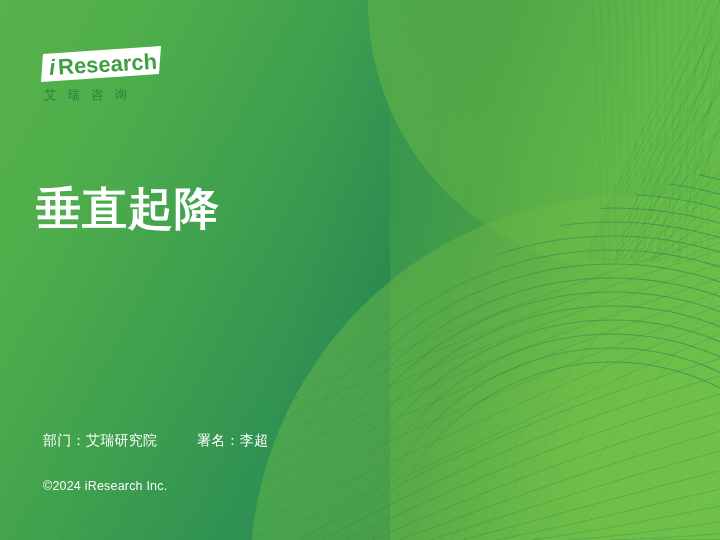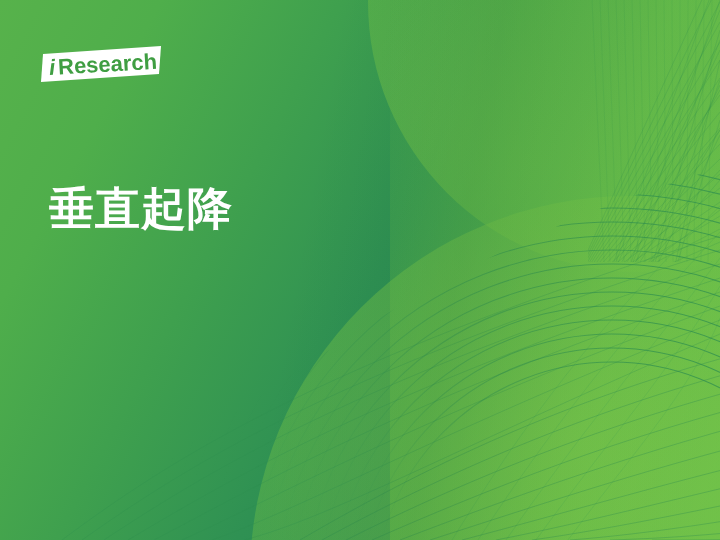--- a/index.html
+++ b/index.html
@@ -106,21 +106,21 @@
     letter-spacing: 11px;
     color: rgba(33,126,60,0.92);
     font-family: "DejaVu Sans", "Liberation Sans", sans-serif;
     white-space: nowrap;
     font-weight: 500;
   }
 
   
   .title-main {
     position: absolute;
-    left: 49px;
+    left: 36px;
     top: 183px;
     font-size: 45px;
     line-height: 1.16;
     font-weight: bold;
     color: #ffffff;
     letter-spacing: 1px;
     font-family: "DejaVu Sans", "Liberation Sans", sans-serif;
     white-space: nowrap;
   }
   .title-sub {
@@ -314,18 +314,25 @@
       <svg width="124" height="36" viewBox="0 0 124 36" xmlns="http://www.w3.org/2000/svg">
 
         <polygon points="2,8 120,0 118,28 0,36" fill="#ffffff"></polygon>
 
         <g transform="rotate(-3.4 60 18)">
           <text x="8" y="26" font-family="'Liberation Sans','DejaVu Sans',sans-serif" font-size="22" font-weight="bold" font-style="italic" fill="#3f9e42">i</text>
           <text x="17" y="26" font-family="'Liberation Sans','DejaVu Sans',sans-serif" font-size="22" font-weight="bold" fill="#3f9e42">Research</text>
         </g>
       </svg>
     </div>
+    <div class="logo-cn">艾瑞咨询</div>
   </div>
 
   <div class="title-main">垂直起降</div>
 
+  <div class="footer-credits">
+    <span>部门：艾瑞研究院</span>
+    <span class="gap"></span>
+    <span>署名：李超</span>
+  </div>
+  <div class="footer-copyright">©2024 iResearch Inc.</div>
 
 </div>
 
 </body></html>

